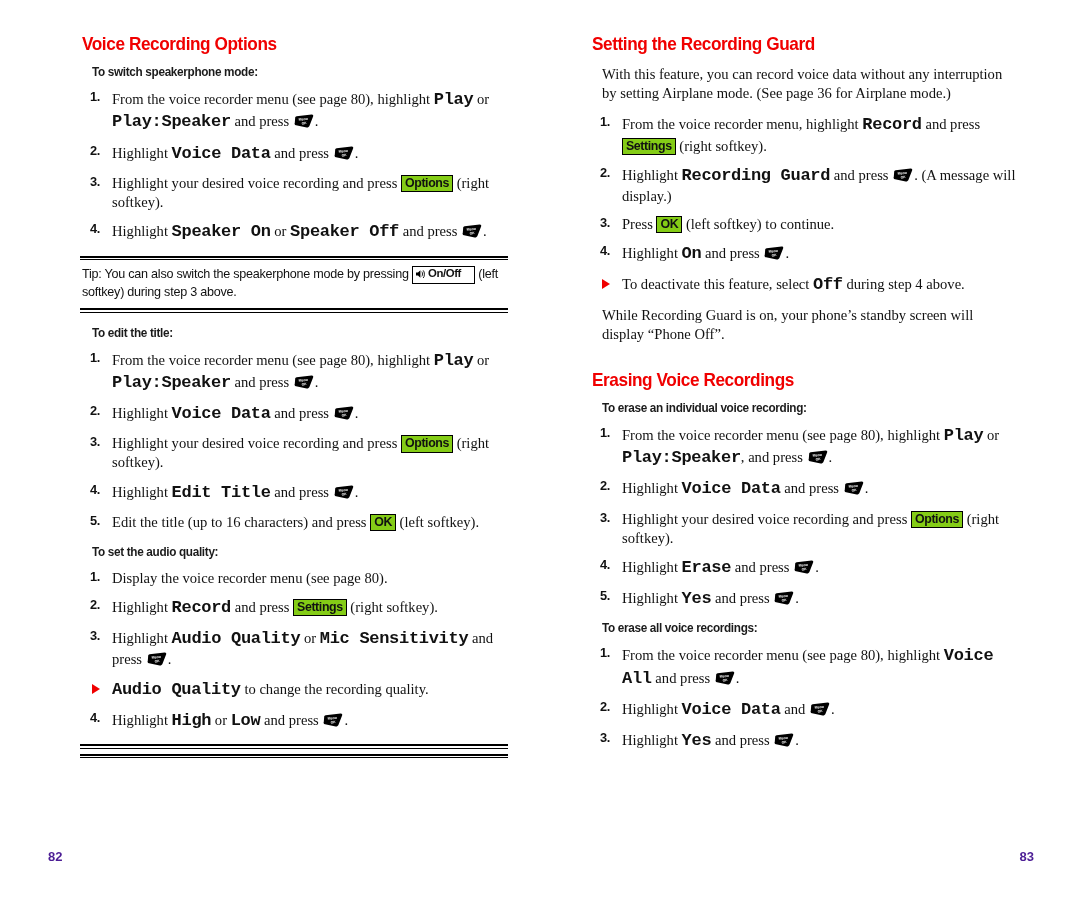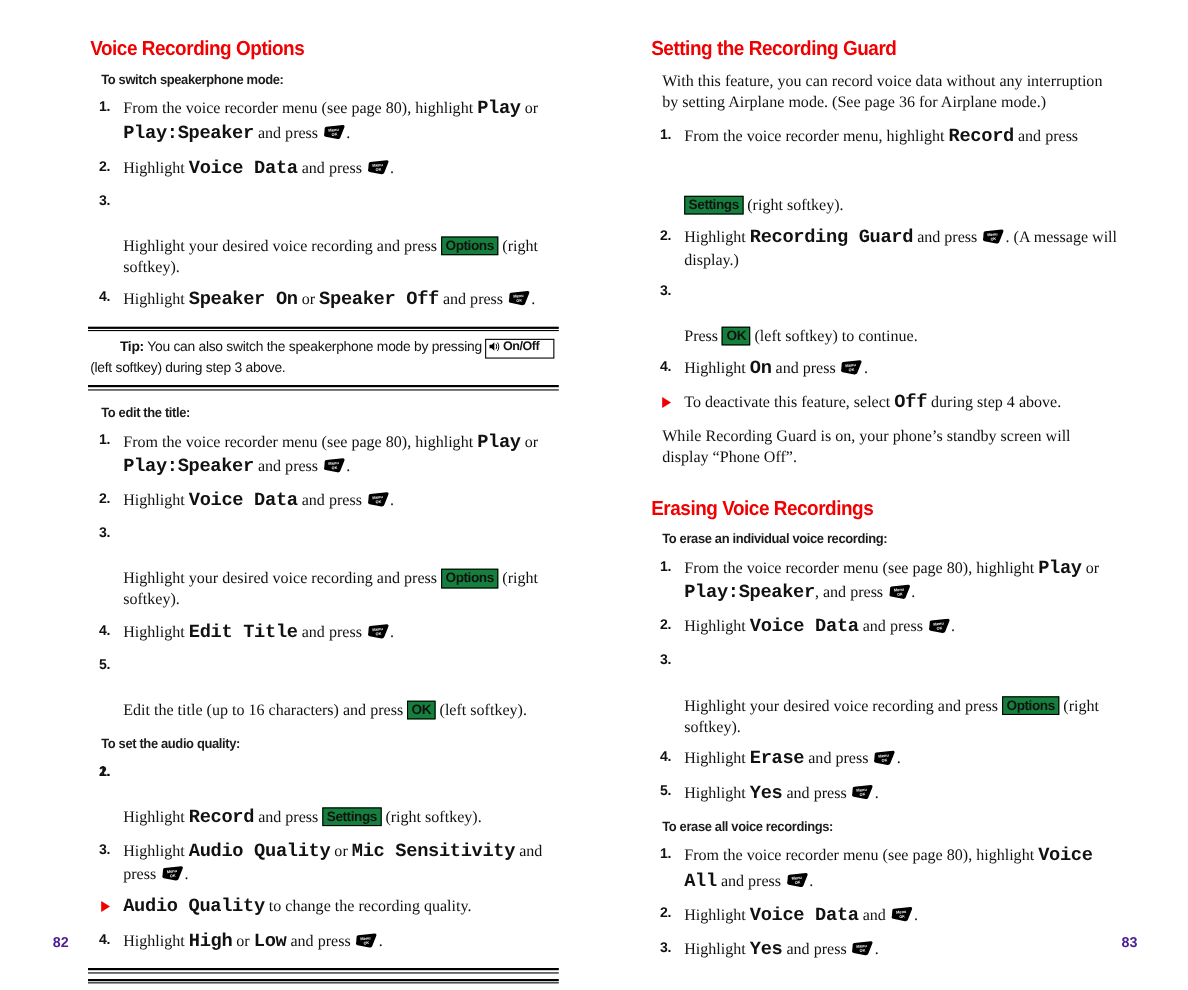--- a/index.html
+++ b/index.html
@@ -110,23 +110,22 @@
   .softkey {
     display: inline-block;
     border: 1.6px solid #000000;
     padding: 0px 3px 1px 3px;
     font-family: "Liberation Sans", "DejaVu Sans", sans-serif;
     font-weight: bold;
     font-size: 12.4px;
     letter-spacing: -0.4px;
     line-height: 1.15;
     vertical-align: 1px;
-    background: #15803d;
+    background: #84cc16;
     white-space: nowrap;
-    margin-top: 41px;
   }
 
   
   .menukey {
     display: inline-block;
     position: relative;
     width: 20px;
     height: 15px;
     vertical-align: -3px;
     margin: 0 1px;
@@ -169,22 +168,21 @@
   .callout .rule-bot { margin-top: 5px; }
   .callout .body {
     font-family: "Liberation Sans", "DejaVu Sans", sans-serif;
     font-size: 12.6px;
     line-height: 1.34;
     letter-spacing: -0.25px;
     padding: 6px 0 2px 2px;
     color: #111111;
   }
   .callout .body b {
-    font-weight: bold;
-    margin-left: 27px;
+    font-weight: normal;
   }
 
   
   .pageno {
     position: absolute;
     bottom: 36px;
     font-family: "Liberation Sans", "DejaVu Sans", sans-serif;
     font-weight: bold;
     font-size: 13px;
     color: #4c1d95;
@@ -256,21 +254,21 @@
               <text x="10.2" y="10.3" font-family="Liberation Sans, sans-serif" font-size="3.4" font-weight="bold" fill="#fff" text-anchor="middle" transform="rotate(-6 10.2 10.3)">OK</text>
             </svg></span><span>.</span></div>
         <div class="step"><span class="num">5.</span><span>Edit the title (up to 16 characters) and press </span><span class="softkey">OK</span><span> (left softkey).</span></div>
       </div>
 
     <div style="height:4px"></div>
 
     <h2 class="h2">To set the audio quality:</h2>
 
     <div>
-        <div class="step"><span class="num">1.</span></div>
+        <div class="step"><span class="num">1.</span><span>Display the voice recorder menu (see page 80).</span></div>
         <div class="step"><span class="num">2.</span><span>Highlight </span><b class="ui">Record</b><span> and press </span><span class="softkey">Settings</span><span> (right softkey).</span></div>
         <div class="step"><span class="num">3.</span><span>Highlight </span><b class="ui">Audio Quality</b><span> or </span><b class="ui">Mic Sensitivity</b><span> and press </span><span class="menukey"><svg width="20" height="15" viewBox="0 0 20 15">
               <path d="M2.6 2.2 L17.6 0.6 C18.9 0.5 19.6 1.4 19.1 2.6 L15.4 11.9 C15.0 12.9 13.8 13.6 12.7 13.4 L2.0 11.3 C0.7 11.0 0.2 9.8 0.8 8.7 L1.2 3.6 C1.3 2.8 1.9 2.3 2.6 2.2 Z" fill="#000"></path>
               <text x="9.4" y="6.3" font-family="Liberation Sans, sans-serif" font-size="3.6" font-weight="bold" fill="#fff" text-anchor="middle" transform="rotate(-6 9.4 6.3)">Menu</text>
               <text x="10.2" y="10.3" font-family="Liberation Sans, sans-serif" font-size="3.4" font-weight="bold" fill="#fff" text-anchor="middle" transform="rotate(-6 10.2 10.3)">OK</text>
             </svg></span><span>.</span></div>
         <div class="sub"><span class="tri"></span><b class="ui">Audio Quality</b><span> to change the recording quality.</span></div>
         <div class="step"><span class="num">4.</span><span>Highlight </span><b class="ui">High</b><span> or </span><b class="ui">Low</b><span> and press </span><span class="menukey"><svg width="20" height="15" viewBox="0 0 20 15">
               <path d="M2.6 2.2 L17.6 0.6 C18.9 0.5 19.6 1.4 19.1 2.6 L15.4 11.9 C15.0 12.9 13.8 13.6 12.7 13.4 L2.0 11.3 C0.7 11.0 0.2 9.8 0.8 8.7 L1.2 3.6 C1.3 2.8 1.9 2.3 2.6 2.2 Z" fill="#000"></path>
               <text x="9.4" y="6.3" font-family="Liberation Sans, sans-serif" font-size="3.6" font-weight="bold" fill="#fff" text-anchor="middle" transform="rotate(-6 9.4 6.3)">Menu</text>

